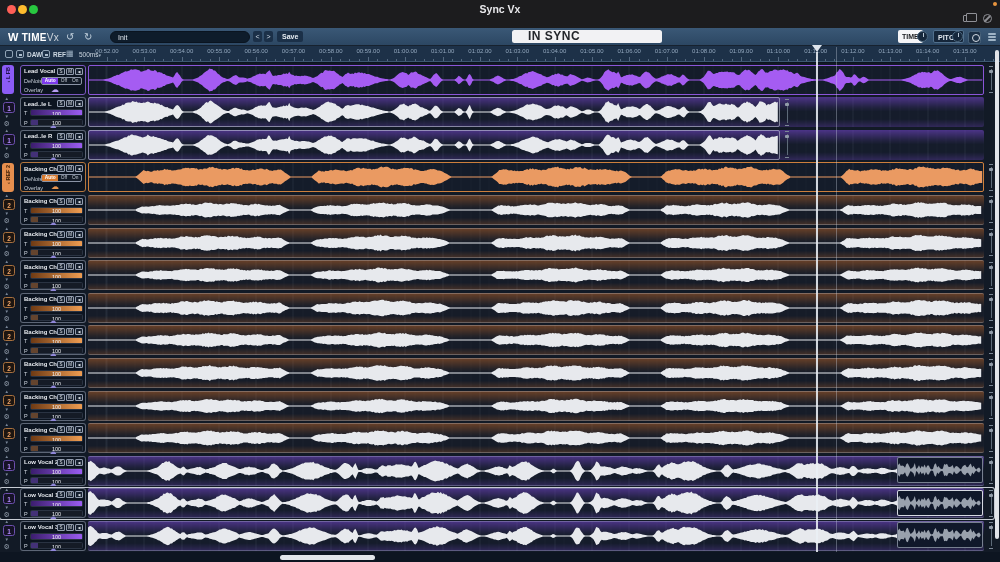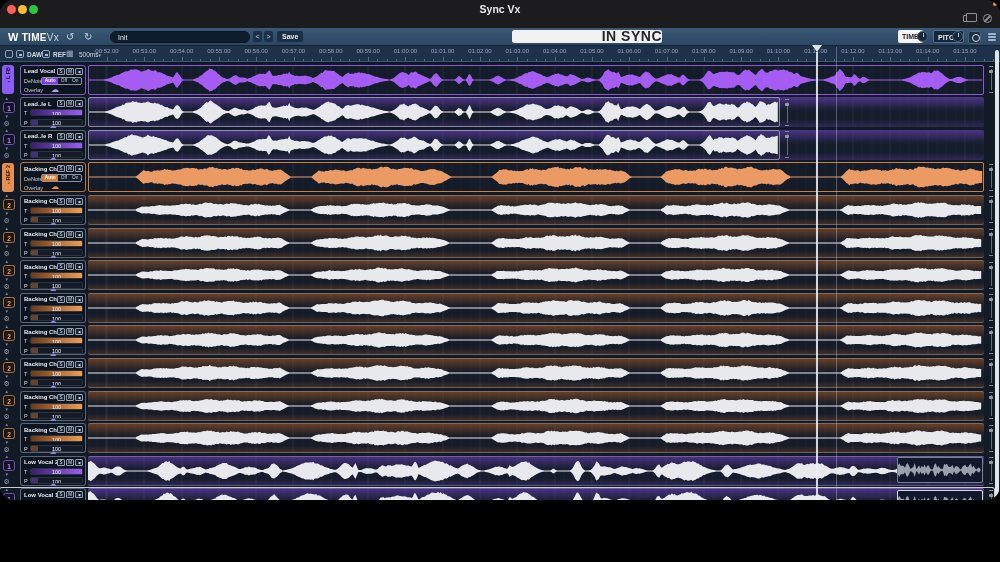--- a/index.html
+++ b/index.html
@@ -1,18 +1,18 @@
 <!DOCTYPE html>
 <html><head>
 <meta charset="utf-8">
 <style>
   * { margin:0; padding:0; box-sizing:border-box; }
   html,body { background:#000; }
   body { font-family:"Liberation Sans", sans-serif; }
-  #app { position:relative; width:1000px; height:500px; overflow:hidden; background:#121a26;border-radius:14px; }
+  #app { position:relative; width:1000px; height:562px; overflow:hidden; background:#121a26; }
 
   
   .titlebar { position:absolute; left:0; top:0; width:1000px; height:28px; background:#1c1c1e; }
   .tl { position:absolute; top:5px; width:9px; height:9px; border-radius:50%; }
   .tl.r { left:7px;  background:#ff5f57; }
   .tl.y { left:18px; background:#febc2e; }
   .tl.g { left:29px; background:#28c840; }
   .win-title { position:absolute; left:0; right:0; top:3px; text-align:center; font-size:10.5px; font-weight:bold; color:#e9e9ec; }
   .notif-dot { position:absolute; right:3px; top:2px; width:4px; height:4px; border-radius:50%; background:#e8953f; }
   .tb-ico { position:absolute; top:15px; color:#8f9096; font-size:9px; }
@@ -26,21 +26,21 @@
   .logo { position:absolute; left:8px; top:3px; font-size:10px; color:#fff; letter-spacing:.3px; }
   .logo .w { font-weight:bold; font-size:11px; margin-right:3px; }
   .logo .main { font-weight:bold; }
   .logo .sub { opacity:.75; }
   .undo, .redo { position:absolute; top:2.5px; font-size:10px; color:#c3d1de; cursor:pointer; }
   .undo { left:66px; } .redo { left:84px; }
   .preset { position:absolute; left:110px; top:2.5px; width:140px; height:12px; background:#0e1c2b; border:1px solid #0a1420; border-radius:6px; color:#dfe6ee; font-size:7px; line-height:11px; padding-left:7px; }
   .pnav { position:absolute; top:3px; width:9px; height:11px; color:#cfdae6; font-size:7px; text-align:center; line-height:11px; background:#1b3048; border-radius:2px; cursor:pointer; }
   .pnav.prev { left:253px; } .pnav.next { left:264px; }
   .save-btn { position:absolute; left:277px; top:3px; height:11px; padding:0 5px; background:#1b3048; border-radius:2px; color:#e6ecf2; font-size:7px; font-weight:bold; line-height:11px; cursor:pointer; }
-  .sync-pill { position:absolute; left:512px; top:2px; width:150px; height:13px; background:#f2f2f4; border-radius:2.5px; text-align:right; font-size:14px; font-weight:bold; color:#23262b; line-height:13px; letter-spacing:.5px;padding-left:16px; }
+  .sync-pill { position:absolute; left:512px; top:2px; width:150px; height:13px; background:#f2f2f4; border-radius:2.5px; text-align:left; font-size:12px; font-weight:bold; color:#23262b; line-height:13px; letter-spacing:.5px;padding-left:16px; }
   .mode-btn { position:absolute; top:2px; height:13px; border-radius:2px; font-size:7px; font-weight:bold; line-height:13px; padding:0 4px; cursor:pointer; }
   .mode-btn.time { left:898px; background:#f5f5f7; color:#191b1e; }
   .mode-btn.pitch { left:933px; background:#15263a; color:#e3e9f0; border:1px solid #51708d; }
   .knob { position:absolute; top:3px; width:11px; height:11px; border-radius:50%; background:#16283c; border:1px solid #4c677f; }
   .knob::after { content:""; position:absolute; left:4.5px; top:1px; width:1.5px; height:4px; background:#b9c7d4; }
   .knob.k1 { left:917px; } .knob.k2 { left:952px; }
   .sqc-btn { position:absolute; left:968px; top:2.5px; width:13px; height:13px; background:#1c3046; border:1px solid #48627a; border-radius:2.5px; cursor:pointer; }
   .sqc-btn::after { content:""; position:absolute; left:2.5px; top:2.5px; width:6px; height:6px; border:1.5px solid #d4dbe3; border-radius:50%; }
   .menu-ico { position:absolute; left:988px; top:5px; width:8px; height:8px; cursor:pointer; }
   .menu-ico span { display:block; height:1.5px; margin-bottom:1.5px; background:#9fb4c6; border-radius:1px; }

